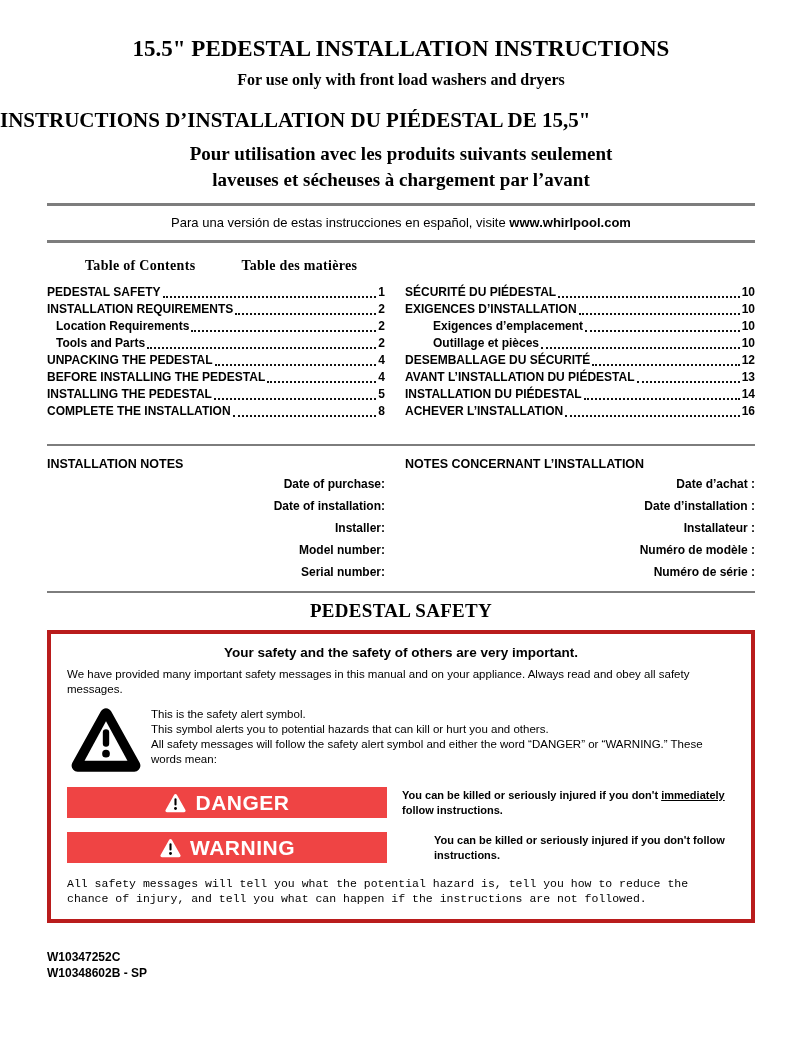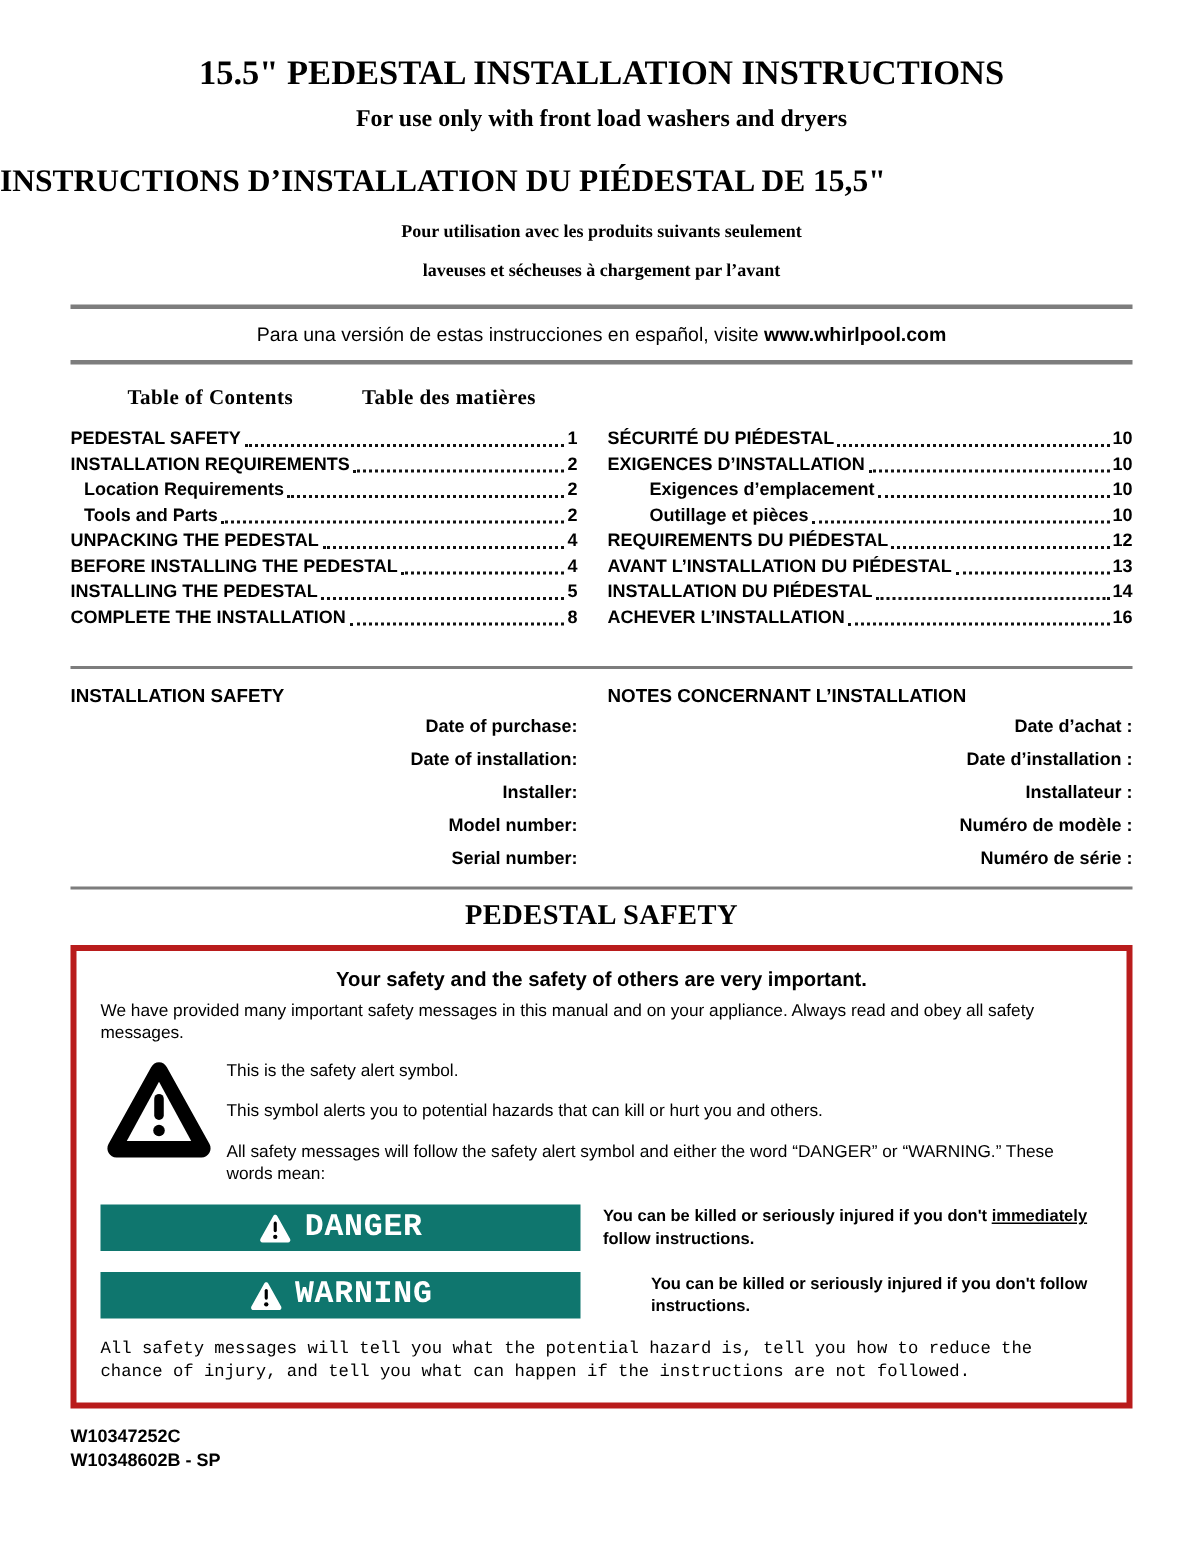--- a/index.html
+++ b/index.html
@@ -10,21 +10,21 @@
     height: 1037px;
     background: #ffffff;
     color: #000;
     font-family: "Liberation Sans", sans-serif;
     overflow: hidden;
   }
   
   .h-title-en { font-family: "Liberation Serif", serif; font-weight: bold; font-size: 23px; line-height: 26px; text-align: center; margin-top: 36px; }
   .h-sub-en   { font-family: "Liberation Serif", serif; font-weight: bold; font-size: 16px; line-height: 19px; text-align: center; margin-top: 8px; }
   .h-title-fr { font-family: "Liberation Serif", serif; font-weight: bold; font-size: 21px; line-height: 25px; margin-top: 19px; }
-  .h-sub-fr   { font-family: "Liberation Serif", serif; font-weight: bold; font-size: 12px; line-height: 26px; text-align: center; margin-top: 8px; }
+  .h-sub-fr   { font-family: "Liberation Serif", serif; font-weight: bold; font-size: 19px; line-height: 26px; text-align: center; margin-top: 8px; }
   
   .rule-thick { height: 3px; background: #7d7d7d; margin: 0 47px; }
   .rule-thick.first { margin-top: 10px; }
   .rule-med { height: 2px; background: #7d7d7d; margin: 24px 47px 0; }
   .rule-thin { height: 2px; background: #7d7d7d; margin: 4px 47px 0; }
   
   .spanish-band { text-align: center; font-size: 13px; line-height: 16px; padding: 9px 0 9px; }
   .spanish-band b { font-weight: bold; }
   
   .toc-heads { display: flex; margin: 12px 47px 0; font-family: "Liberation Serif", serif; font-weight: bold; font-size: 14px; line-height: 21px; letter-spacing: .3px; }
@@ -47,26 +47,26 @@
   .note-field { display: flex; align-items: flex-end; height: 22px; font-weight: bold; font-size: 12px; flex-direction: column; }
   .note-line { flex: 1; border-bottom: 1.5px solid #000; margin: 0 0 3px 4px; }
   
   .ps-title { text-align: center; font-family: "Liberation Serif", serif; font-weight: bold; font-size: 19px; line-height: 23px; margin-top: 6px; letter-spacing: .3px; }
   .safety-box { border: 4px solid #b91c1c; margin: 8px 47px 0; padding: 8px 16px 13px; }
   .box-heading { text-align: center; font-weight: bold; font-size: 13.5px; line-height: 17px; margin-top: 2px; }
   .box-intro { font-size: 11.5px; line-height: 15px; margin-top: 6px; }
   .symbol-row { display: flex; margin-top: 8px; }
   .safety-symbol { width: 74px; height: 70px; flex: none; margin-left: 2px; }
   .symbol-text { margin-left: 8px; font-size: 11.5px; line-height: 15px; padding-top: 2px; }
-  .symbol-text p { margin-top: 12px; }
+  .symbol-text p { margin-top: 0; }
   .symbol-text p:first-child { margin-top: 0; }
   
   .signal-row { display: flex; align-items: flex-start; margin-top: 12px; }
   .signal-row.second { margin-top: 14px; gap: 32px; }
-  .signal-bar { width: 320px; height: 31px; background: #0f766e; color: #fff; display: flex; align-items: center; justify-content: center; gap: 8px; flex: none; font-family: Liberation Mono, monospace; }
+  .signal-bar { width: 320px; height: 31px; background: #ef4444; color: #fff; display: flex; align-items: center; justify-content: center; gap: 8px; flex: none; }
   .signal-bar .bar-icon { width: 23px; height: 20px; }
   .signal-bar .bar-label { font-weight: bold; font-size: 21px; letter-spacing: .5px; }
   .signal-text { margin-left: 15px; width: 356px; font-weight: bold; font-size: 11px; line-height: 15px; padding-top: 1px; }
   .u { text-decoration: underline; }
   .box-outro { font-size: 11.5px; line-height: 15px; margin-top: 13px; font-family: Liberation Mono, monospace; }
   
   .footer { position: absolute; left: 47px; top: 949px; font-weight: bold; font-size: 12px; line-height: 16px; }
 </style>
 </head>
 <body>
@@ -163,21 +163,21 @@
           <span class="toc-page">10</span>
         </div>
 
         <div class="toc-row indent">
           <span class="toc-label">Outillage et pièces</span>
           <span class="dots"></span>
           <span class="toc-page">10</span>
         </div>
 
         <div class="toc-row">
-          <span class="toc-label">REQUIREMENTS DU PIÉDESTAL</span>
+          <span class="toc-label">DESEMBALLAGE DU SÉCURITÉ</span>
           <span class="dots"></span>
           <span class="toc-page">12</span>
         </div>
 
         <div class="toc-row">
           <span class="toc-label">AVANT L’INSTALLATION DU PIÉDESTAL</span>
           <span class="dots"></span>
           <span class="toc-page">13</span>
         </div>
 
@@ -192,21 +192,21 @@
           <span class="dots"></span>
           <span class="toc-page">16</span>
         </div>
 
     </div>
   </div>
 
   <div class="rule-med"></div>
 
   <div class="notes-heads">
-    <div class="notes-head-en">INSTALLATION SAFETY</div>
+    <div class="notes-head-en">INSTALLATION NOTES</div>
     <div class="notes-head-fr">NOTES CONCERNANT L’INSTALLATION</div>
   </div>
   <div class="notes-cols">
     <div class="notes-col-en">
 
         <div class="note-field">
           <span class="note-label">Date of purchase:</span>
           <span class="note-line"></span>
         </div>
 

